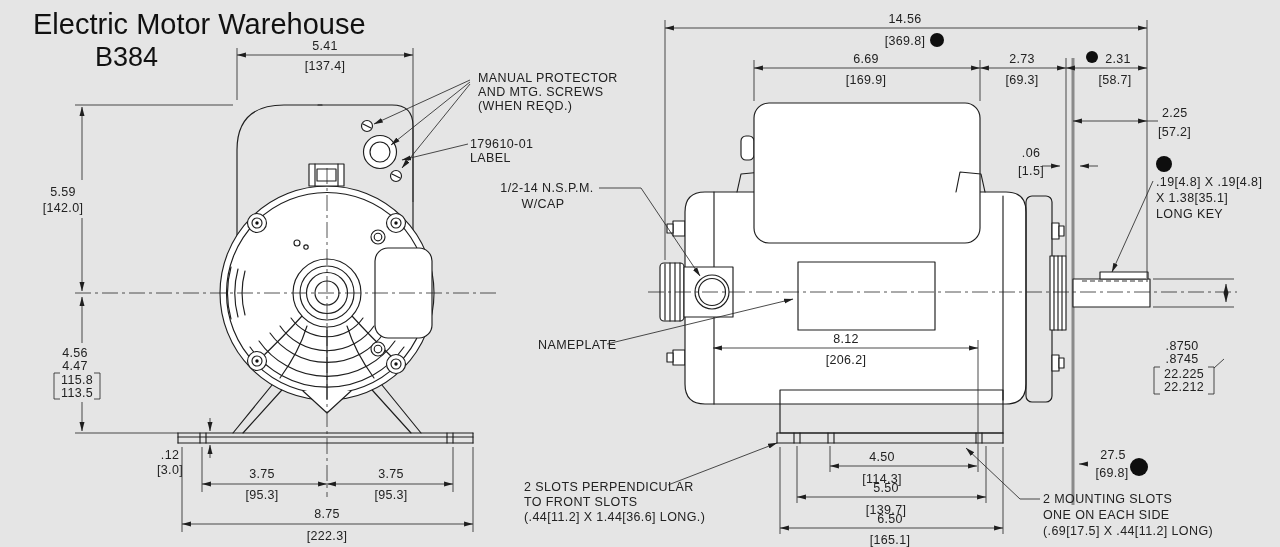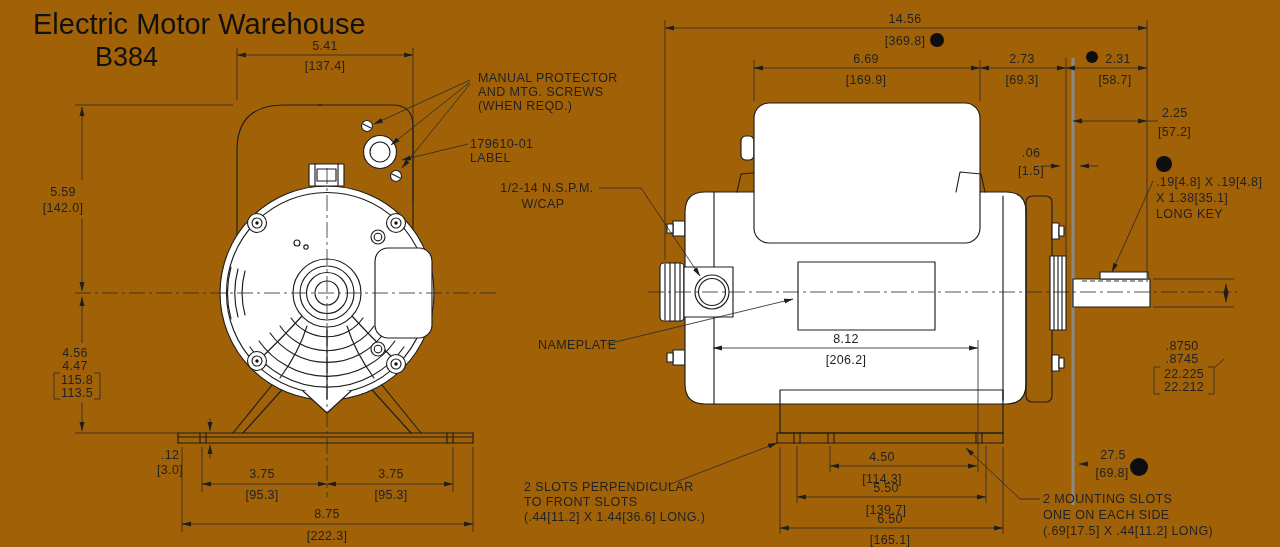--- a/index.html
+++ b/index.html
@@ -1,16 +1,16 @@
 <!DOCTYPE html>
 <html><head>
 <meta charset="utf-8">
 <style>
   html,body{margin:0;padding:0;background:#ffffff;}
-  .page{position:relative;width:1280px;height:547px;background:#a16207;overflow:hidden;
+  .page{position:relative;width:1280px;height:547px;background:#e5e5e5;overflow:hidden;
         font-family:"Liberation Sans", sans-serif;}
   svg{display:block;}
   .title-text{font-family:"Liberation Sans", sans-serif;font-size:29px;fill:#111;}
   .model-text{font-family:"Liberation Sans", sans-serif;font-size:27px;fill:#111;}
   .dim{font-family:"Liberation Sans", sans-serif;font-size:12.5px;fill:#222;letter-spacing:.3px;}
   .lbl{font-family:"Liberation Sans", sans-serif;font-size:12.5px;fill:#222;letter-spacing:.4px;}
   .outline{stroke:#1e1e1e;stroke-width:1.15;fill:none;stroke-linecap:round;stroke-linejoin:round;}
   .thin{stroke:#2a2a2a;stroke-width:.85;fill:none;}
   .cl{stroke:#2a2a2a;stroke-width:.8;fill:none;stroke-dasharray:16 4 3 4;}
   .whitefill{fill:#ffffff;}

